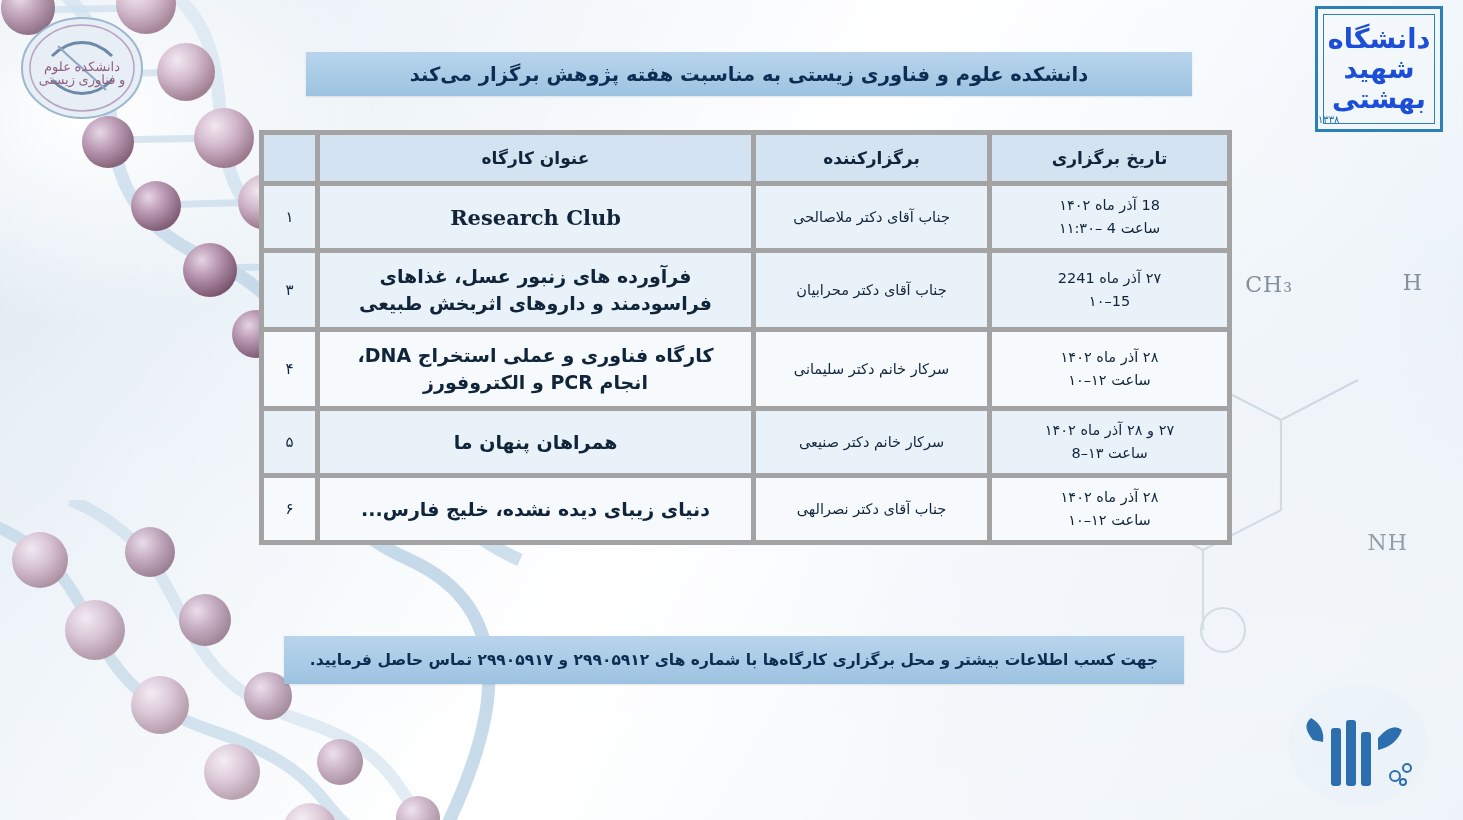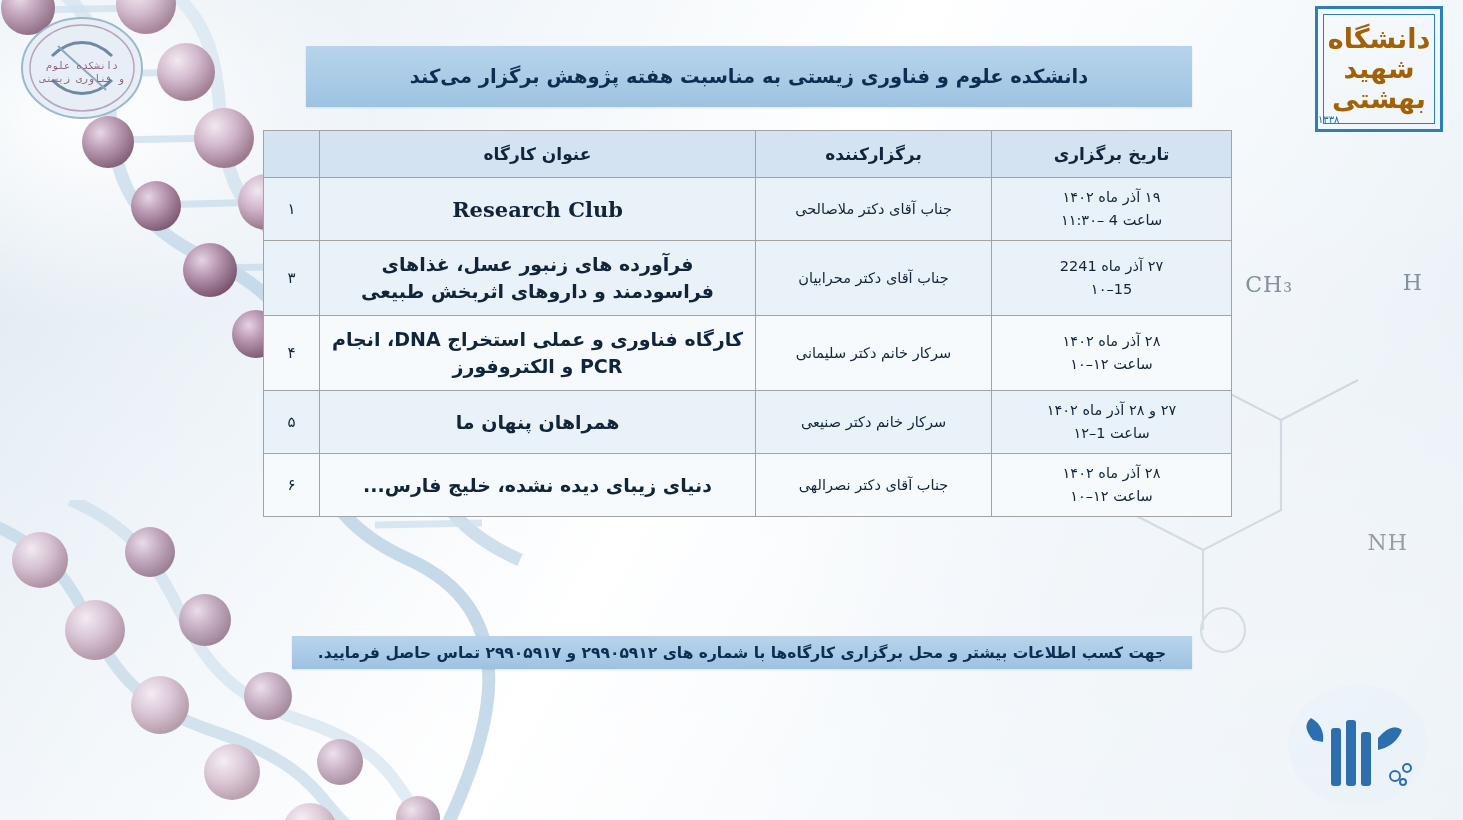--- a/index.html
+++ b/index.html
@@ -69,39 +69,39 @@
     left: 14px;
     top: 10px;
     width: 136px;
     height: 120px;
   }
   .seal-text {
     position: absolute;
     left: 0; right: 0;
     top: 50px;
     text-align: center;
-    font-size: 10px;
+    font-size: 13px;
     color: #8e5f80;
     line-height: 13px;
-    font-family: Liberation Mono, monospace;
+    font-family: Liberation Sans, sans-serif;
   }
   .logo-sbu {
     position: absolute;
     right: 20px;
     top: 6px;
     width: 128px;
     height: 126px;
     border: 3px solid #2d7fb8;
     box-sizing: border-box;
   }
   .logo-sbu .sbu-inner {
     position: absolute;
     inset: 5px;
     border: 1px solid #2d7fb8;
-    color: #a16207;
+    color: #1d4ed8;
     font-size: 27px;
     font-weight: bold;
     display: flex;
     align-items: center;
     justify-content: center;
     text-align: center;
     line-height: 30px;
     letter-spacing: -1px;
     overflow: hidden;
     padding: 2px;
@@ -120,23 +120,23 @@
     right: 30px;
     bottom: 10px;
     width: 150px;
     height: 130px;
   }
 
   
   .title-bar {
     position: absolute;
     left: 306px;
-    top: 46px;
+    top: 52px;
     width: 886px;
-    height: 61px;
+    height: 44px;
     background: linear-gradient(180deg, #b8d4ec 0%, #a9cbe6 55%, #9dc3e1 100%);
     display: flex;
     align-items: center;
     justify-content: center;
     color: #0e2d52;
     font-size: 19.5px;
     font-weight: bold;
     box-shadow: 0 1px 2px rgba(0,0,0,0.10);
   }
 
@@ -147,21 +147,21 @@
     top: 130px;
     width: 968px;
   }
   table.sched {
     border-collapse: collapse;
     width: 100%;
     table-layout: fixed;
     background: #ffffff;
   }
   table.sched th, table.sched td {
-    border: 1px solid #a3a3a3;
+    border: 5px solid #a3a3a3;
     text-align: center;
     vertical-align: middle;
     color: #10243a;
   }
   thead th {
     background: #d3e3f2;
     font-size: 17px;
     font-weight: bold;
     height: 38px;
     padding: 4px 6px;
@@ -196,24 +196,24 @@
   td.date {
     font-size: 14.5px;
     padding: 8px 10px;
     line-height: 23px;
   }
   td .line2 { display: block; }
 
   
   .footer-bar {
     position: absolute;
-    left: 292px;
+    left: 284px;
     top: 636px;
     width: 900px;
-    height: 33px;
+    height: 48px;
     background: linear-gradient(180deg, #b8d4ec 0%, #a8caE6 60%, #9cc2e0 100%);
     display: flex;
     align-items: center;
     justify-content: center;
     color: #0e2d52;
     font-size: 15.5px;
     font-weight: bold;
     box-shadow: 0 1px 2px rgba(0,0,0,0.10);
   }
 </style>
@@ -357,21 +357,21 @@
       <tr>
         <th>تاریخ برگزاری</th>
         <th>برگزارکننده</th>
         <th>عنوان کارگاه</th>
         <th></th>
       </tr>
     </thead>
     <tbody>
       <tr class="odd">
         <td class="date">
-          <span class="line2">۱۹ آذر ماه ۱۴۰۲</span>
+          <span class="line2">18 آذر ماه ۱۴۰۲</span>
           <span class="line2">ساعت 4 –۱۱:۳۰</span>
         </td>
         <td class="org">جناب آقای دکتر ملاصالحی</td>
         <td class="title latin">Research Club</td>
         <td class="num">۱</td>
       </tr>
       <tr class="odd">
         <td class="date">
           <span class="line2">۲۷ آذر ماه 2241</span>
           <span class="line2">15–۱۰</span>
@@ -385,21 +385,21 @@
           <span class="line2">۲۸ آذر ماه ۱۴۰۲</span>
           <span class="line2">ساعت ۱۲–۱۰</span>
         </td>
         <td class="org">سرکار خانم دکتر سلیمانی</td>
         <td class="title">کارگاه فناوری و عملی استخراج DNA، انجام PCR و الکتروفورز</td>
         <td class="num">۴</td>
       </tr>
       <tr class="odd">
         <td class="date">
           <span class="line2">۲۷ و ۲۸ آذر ماه ۱۴۰۲</span>
-          <span class="line2">ساعت 1–۱۲</span>
+          <span class="line2">ساعت ۱۳–8</span>
         </td>
         <td class="org">سرکار خانم دکتر صنیعی</td>
         <td class="title">همراهان پنهان ما</td>
         <td class="num">۵</td>
       </tr>
       <tr class="even">
         <td class="date">
           <span class="line2">۲۸ آذر ماه ۱۴۰۲</span>
           <span class="line2">ساعت ۱۲–۱۰</span>
         </td>

